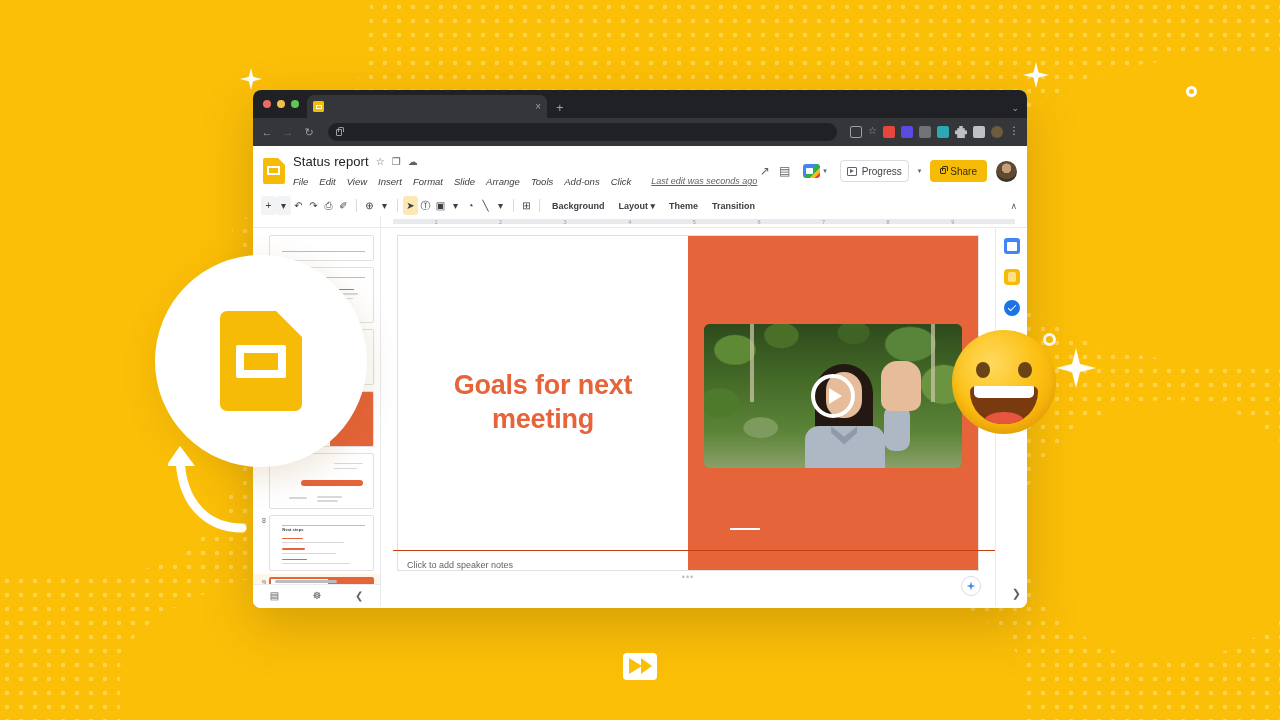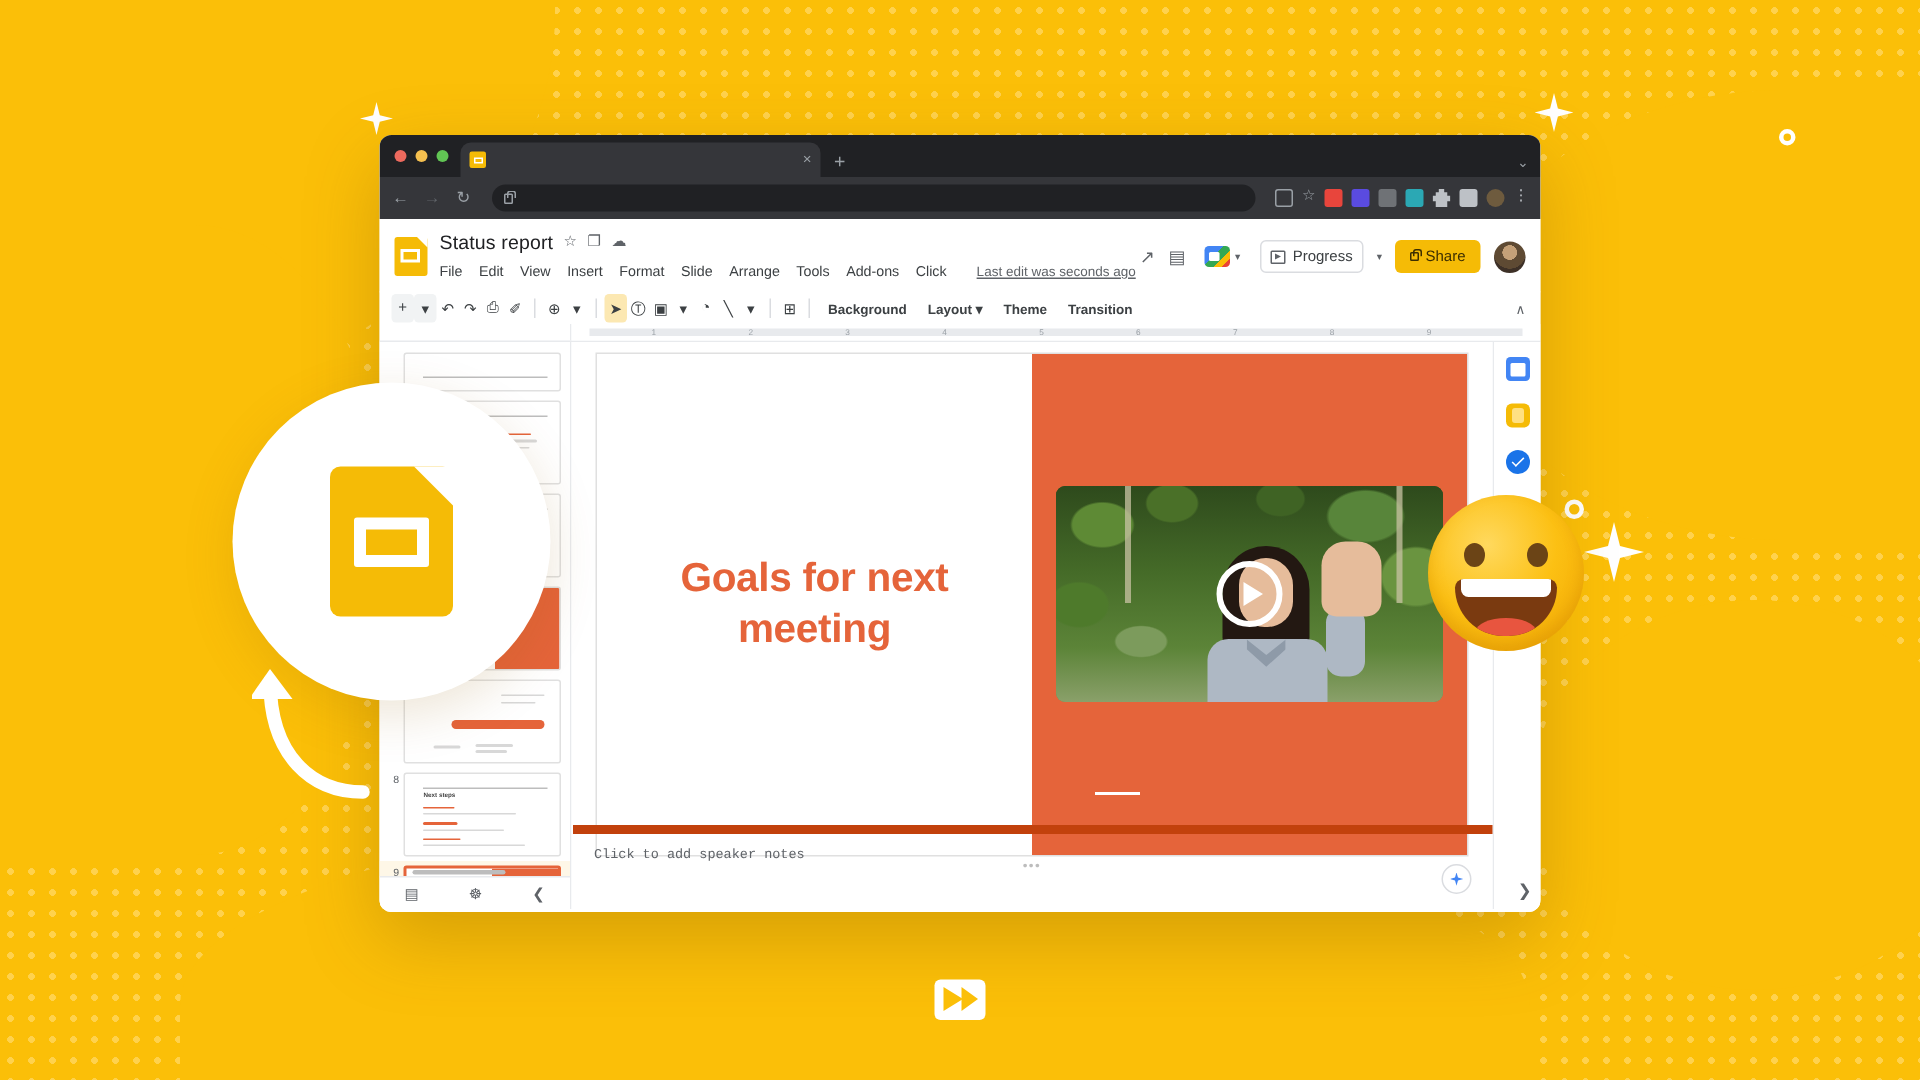--- a/index.html
+++ b/index.html
@@ -111,21 +111,21 @@
   .doc-icon {
     width: 22px; height: 26px; background: #F5BB06; border-radius: 2px;
     margin: 6px 8px 0 2px; position: relative; flex: none;
   }
   .doc-icon::after { content:""; position:absolute; right:0; top:0; border-width:0 7px 7px 0; border-style:solid; border-color: transparent #fff transparent transparent; }
   .doc-icon i { position:absolute; left:4px; top:8px; width:13px; height:9px; border:2px solid #fff; }
   .head-mid { flex: 1; min-width: 0; }
   .title-row { display: flex; align-items: center; gap: 7px; height: 19px; }
   .doc-title { font-size: 13px; color: #202124; font-weight: 400; letter-spacing: .1px; }
   .t-ico { color: #5F6368; font-size: 10px; line-height: 1; }
-  .menu-row { display: flex; align-items: center; gap: 11px; height: 16px; margin-top: 2px; }
+  .menu-row { display: flex; align-items: center; gap: 11px; height: 16px; margin-top: 2px; font-style: italic; }
   .menu-item { font-size: 9.5px; color: #3C4043; white-space: nowrap; }
   .last-edit { font-size: 9px; color: #5F6368; text-decoration: underline; margin-left: 9px; white-space: nowrap; }
   .head-right { display: flex; align-items: center; gap: 9px; padding-top: 8px; }
   .hr-ico { color: #5F6368; font-size: 12px; line-height: 1; }
   .meet-btn {
     display:flex; align-items:center; gap:3px;
     border-radius: 12px; padding: 2px 4px;
   }
   .meet-sq { width: 17px; height: 14px; border-radius: 3px; background: linear-gradient(135deg,#4285F4 0 40%,#34A853 40% 65%,#FBBC05 65% 82%,#EA4335 82% 100%); position: relative; }
   .meet-sq::after { content:""; position:absolute; left:3px; top:4px; width:7px; height:6px; background:#fff; border-radius:1px; }
@@ -244,22 +244,22 @@
   }
   .play-btn::after {
     content: ""; position: absolute; left: 14px; top: 10px;
     border-width: 8px 0 8px 13px; border-style: solid;
     border-color: transparent transparent transparent #fff;
   }
   .sc-dash { position: absolute; left: 42px; bottom: 40px; width: 30px; height: 2px; background: #fff; }
   .canvas-dots { color: #BDBDBD; font-size: 9px; letter-spacing: 1px; margin-top: 3px; line-height: 1; }
 
   .notes {
-    position: absolute; left: 1px; right: 0; bottom: 0; height: 56px;
-    border-top: 6px solid #c2410c; padding: 9px 14px; font-family: Liberation Mono, monospace;
+    position: absolute; left: 12px; right: 0; bottom: 0; height: 56px;
+    border-top: 1px solid #c2410c; padding: 9px 14px;
   }
   .notes-text { font-size: 9px; color: #5F6368; }
   .explore-btn {
     position: absolute; right: 14px; bottom: 10px; width: 20px; height: 20px;
     border: 1px solid #DADCE0; border-radius: 50%; background:#fff;
     display:flex; align-items:center; justify-content:center;
   }
   .explore-star { width:9px; height:9px; background:#4285F4;
     clip-path: polygon(50% 0%, 61% 39%, 100% 50%, 61% 61%, 50% 100%, 39% 61%, 0% 50%, 39% 39%); }
 

